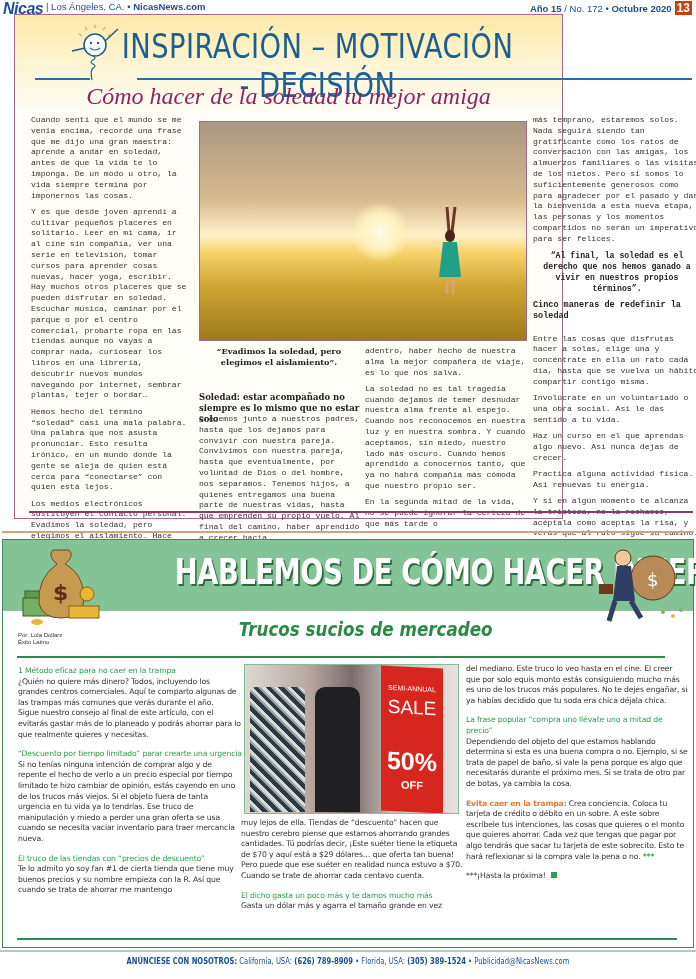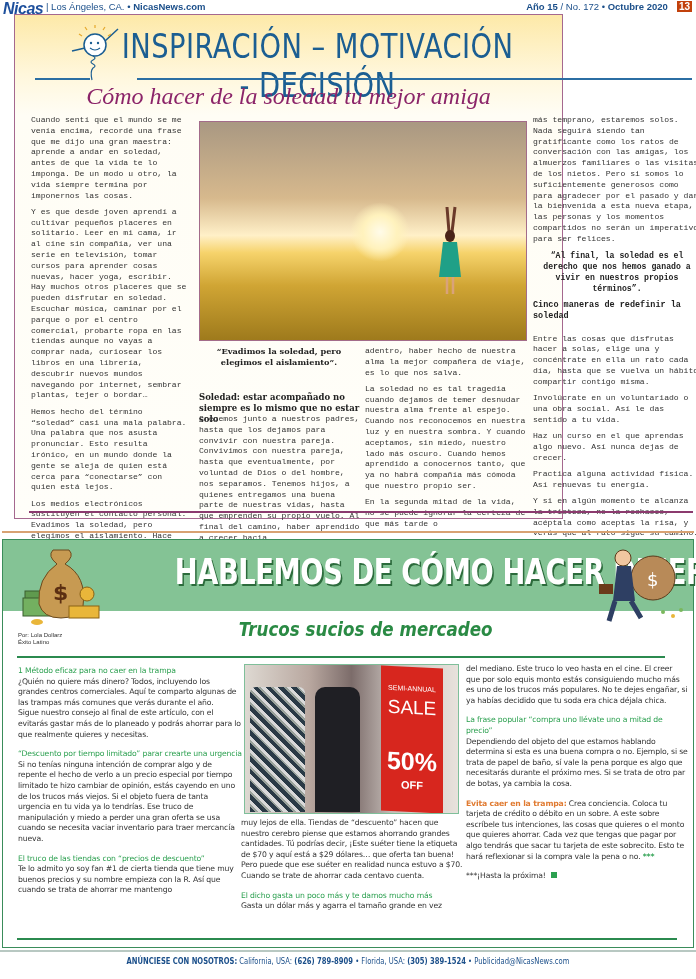--- a/index.html
+++ b/index.html
@@ -3,21 +3,21 @@
 <meta charset="utf-8">
 <style>
 *{box-sizing:border-box;margin:0;padding:0}
 html,body{width:696px;height:979px;background:#fff;overflow:hidden}
 body{position:relative;font-family:"Liberation Sans",sans-serif;color:#222}
 .topbar{position:absolute;left:0;top:0;width:696px;height:14px;font-size:9.5px;color:#1b4f8a}
 .topbar .logo{position:absolute;left:3px;top:0;font-weight:bold;font-style:italic;color:#1d4f9c;font-size:16px;letter-spacing:-0.5px}
 .topbar .loc{position:absolute;left:46px;top:1px;color:#1b4f8a}
 .topbar .loc b{font-weight:bold}
 .topbar .issue{position:absolute;right:4px;top:1px;color:#1b4f8a}
-.topbar .pg{display:inline-block;background:#c2410c;color:#fff;font-size:10px;padding:0 2px;margin-left:9px;font-weight:bold}
+.topbar .pg{display:inline-block;background:#c2410c;color:#fff;font-size:12px;padding:0 2px;margin-left:3px;font-weight:bold}
 
 .art1{position:absolute;left:14px;top:14px;width:549px;height:505px;border:1px solid #a5688f;background:linear-gradient(#fde9a8 0,#fff7dc 60px,#fffdf5 100px,#fffef9 100%)}
 .bulb{position:absolute;left:45px;top:6px;width:70px;height:70px}
 .h1{position:absolute;left:0;width:100%;top:12px;text-align:center;font-family:"DejaVu Sans",sans-serif;font-size:33px;color:#1b5e92;letter-spacing:0.5px;transform:scaleX(0.83);padding-left:70px}
 .h1line{position:absolute;left:20px;top:63px;width:55px;height:2px;background:#2b6ea3}
 .h1line2{position:absolute;left:122px;top:63px;width:555px;height:2px;background:#2b6ea3}
 .subtitle{position:absolute;left:0;width:100%;top:68px;text-align:center;font-family:"Liberation Serif",serif;font-style:italic;font-size:24px;color:#8b2469}
 .col{position:absolute;font-family:Liberation Mono, monospace;font-size:8.1px;line-height:10.8px;color:#333}
 .col p{margin-bottom:5.5px}
 .c1{left:16px;top:100px;width:160px}

